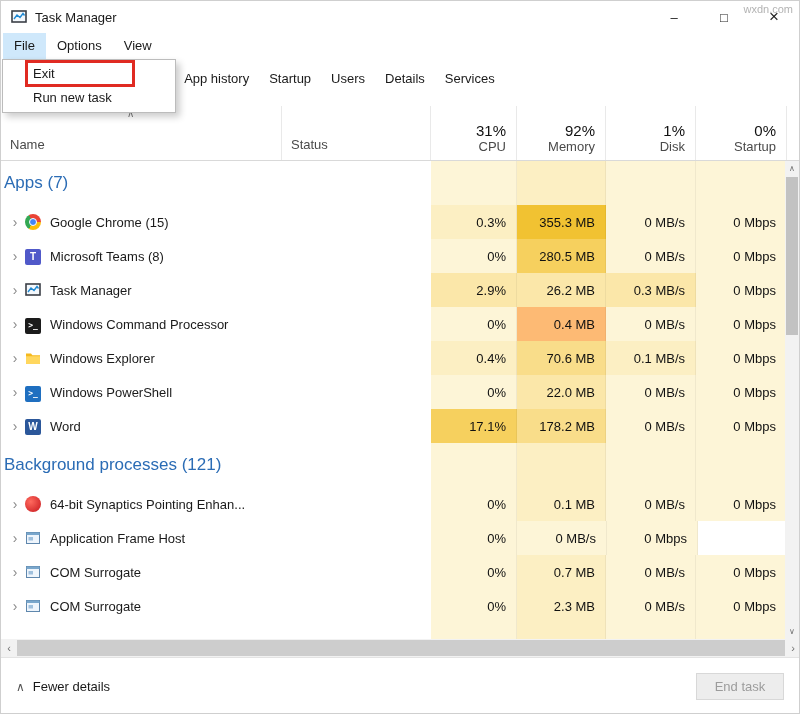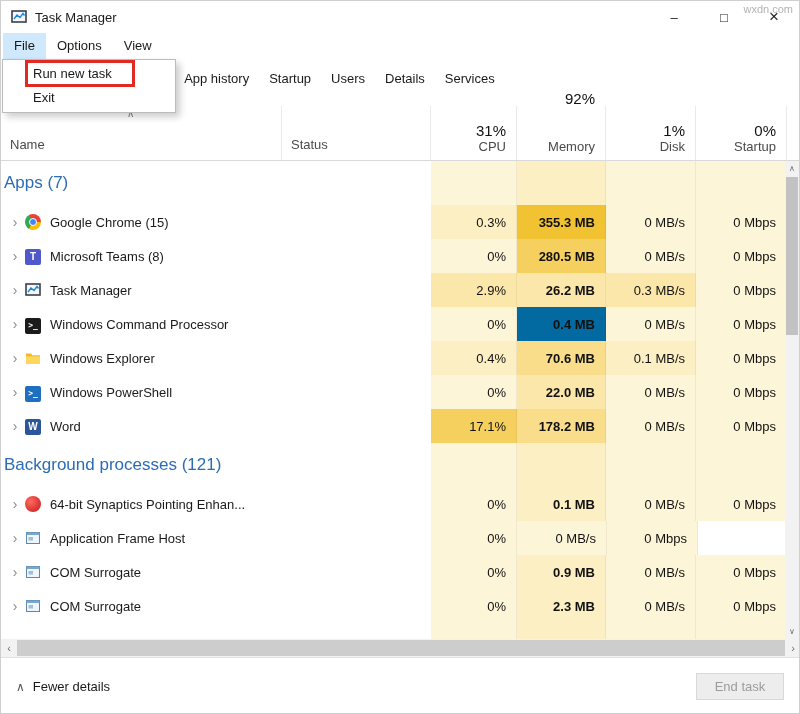--- a/index.html
+++ b/index.html
@@ -37,33 +37,33 @@
   
   .tabstrip { height: 47px; display: flex; gap: 16px; padding: 9px 0 0 6px; font-size: 13px; }
   .tab { padding: 3px 2px; white-space: nowrap; }
   
   .header-row { height: 55px; display: flex; border-bottom: 1px solid #d9d9d9; position: relative; }
   .sort-caret { position: absolute; left: 126px; top: 2px; font-size: 10px; color: #777; }
   .h-name   { flex: 0 0 281px; display: flex; align-items: flex-end; padding: 0 0 8px 9px; color: #4a4a4a; font-size: 13px; border-right: 1px solid #e9e9e9; }
   .h-status { flex: 0 0 149px; display: flex; align-items: flex-end; padding: 0 0 8px 9px; color: #4a4a4a; font-size: 13px; border-right: 1px solid #e9e9e9; }
   .h-metric { display: flex; flex-direction: column; justify-content: flex-end; align-items: flex-end;
               padding: 0 10px 6px 0; border-right: 1px solid #e9e9e9; }
-  .h-cpu { flex: 0 0 86px; } .h-mem { flex: 0 0 89px; gap: 32px; } .h-disk { flex: 0 0 90px; } .h-net { flex: 0 0 91px; }
+  .h-cpu { flex: 0 0 86px; } .h-mem { flex: 0 0 89px; } .h-disk { flex: 0 0 90px; } .h-net { flex: 0 0 91px; }
   .h-pct { font-size: 15px; color: #111; }
   .h-lab { font-size: 13px; color: #4a4a4a; }
   
   .table { width: 786px; }
   .row { display: flex; height: 34px; align-items: stretch; font-size: 13px; }
   .row.group { height: 44px; }
   .row.filler { height: 16px; }
   .c-name { flex: 0 0 281px; display: flex; align-items: center; }
   .c-status { flex: 0 0 149px; display: flex; align-items: center; padding-left: 9px; color: #333; }
   .c-val { display: flex; align-items: center; justify-content: flex-end; padding-right: 10px;
            border-right: 1px solid rgba(0,0,0,0.05); color: #111; }
-  .c-cpu { flex: 0 0 86px; } .c-mem { flex: 0 0 89px; font-weight: bold; } .c-disk { flex: 0 0 90px; } .c-net { flex: 0 0 91px; }
+  .c-cpu { flex: 0 0 86px; } .c-mem { flex: 0 0 89px; } .c-disk { flex: 0 0 90px; } .c-net { flex: 0 0 91px; }
   .chev { width: 20px; margin-left: 4px; text-align: center; color: #8a8a8a; font-size: 14px; }
   .row-label { margin-left: 9px; white-space: nowrap; }
   .group-label { font-size: 17px; color: var(--group-blue, #2b6cb5); padding-left: 3px; white-space: nowrap; align-self: center; }
   .icon { width: 16px; height: 16px; flex: 0 0 16px; display: inline-block; position: relative; }
   .chrome { border-radius: 50%;
             background: conic-gradient(from -30deg, #ea4335 0 120deg, #fbbc05 120deg 240deg, #34a853 240deg 360deg); }
   .chrome-core { position: absolute; left: 4px; top: 4px; width: 8px; height: 8px;
                  background: #4285f4; border: 1.5px solid #fff; border-radius: 50%; }
   .sq { border-radius: 2px; color: #fff; text-align: center; font-weight: bold; font-size: 10px; line-height: 16px; }
   
@@ -113,22 +113,22 @@
       <span class="tab">Processes</span>
       <span class="tab">Performance</span>
       <span class="tab">App history</span>
       <span class="tab">Startup</span>
       <span class="tab">Users</span>
       <span class="tab">Details</span>
       <span class="tab">Services</span>
     </div>
 
   <div class="dropdown" id="dropdown">
+      <div class="dropdown-item">Exit</div>
       <div class="dropdown-item">Run new task</div>
-      <div class="dropdown-item">Exit</div>
     </div>
   <div class="annotation-box"></div>
 
   <div class="header-row">
     <span class="sort-caret">∧</span>
     <div class="h-name">Name</div>
     <div class="h-status">Status</div>
     <div class="h-metric h-cpu">
       <span class="h-pct">31%</span>
       <span class="h-lab">CPU</span>
@@ -201,21 +201,21 @@
         <div class="c-val c-net" style="background: rgb(253, 245, 215);">0 Mbps</div>
       </div>
       <div class="row">
         <div class="c-name">
         <span class="chev">›</span>
         <span class="icon"><span class="icon sq" style="background:#1b1b1b;font-family:'DejaVu Sans Mono',monospace;font-size:8px">&gt;_</span></span>
         <span class="row-label">Windows Command Processor</span>
         </div>
       <div class="c-status"></div>
         <div class="c-val c-cpu" style="background: rgb(253, 245, 215);">0%</div>
-        <div class="c-val c-mem" style="background: #0369a1;">0.4 MB</div>
+        <div class="c-val c-mem" style="background: #fdba74;">0.4 MB</div>
         <div class="c-val c-disk" style="background: rgb(253, 245, 215);">0 MB/s</div>
         <div class="c-val c-net" style="background: rgb(253, 245, 215);">0 Mbps</div>
       </div>
       <div class="row">
         <div class="c-name">
         <span class="chev">›</span>
         <span class="icon"><svg viewBox="0 0 16 16" width="16" height="16">
               <path d="M1 3.5h5l1.4 1.8H15V13a1 1 0 0 1-1 1H2a1 1 0 0 1-1-1Z" fill="#f5b91e"></path>
               <path d="M1 6.2H15V13a1 1 0 0 1-1 1H2a1 1 0 0 1-1-1Z" fill="#ffd75e"></path>
             </svg></span>
@@ -293,21 +293,21 @@
         <span class="chev">›</span>
         <span class="icon"><svg viewBox="0 0 16 16" width="16" height="16">
               <rect x="1.5" y="2.5" width="13" height="11" fill="#eef5fc" stroke="#5f87ad"></rect>
               <rect x="1.5" y="2.5" width="13" height="2.5" fill="#7aa7cc"></rect>
               <rect x="3.5" y="7" width="4.5" height="3.5" fill="#9fc0dd"></rect>
             </svg></span>
         <span class="row-label">COM Surrogate</span>
         </div>
       <div class="c-status"></div>
         <div class="c-val c-cpu" style="background: rgb(253, 245, 215);">0%</div>
-        <div class="c-val c-mem" style="background: rgb(252, 239, 195);">0.9 MB</div>
+        <div class="c-val c-mem" style="background: rgb(252, 239, 195);">0.7 MB</div>
         <div class="c-val c-disk" style="background: rgb(253, 245, 215);">0 MB/s</div>
         <div class="c-val c-net" style="background: rgb(253, 245, 215);">0 Mbps</div>
       </div>
       <div class="row">
         <div class="c-name">
         <span class="chev">›</span>
         <span class="icon"><svg viewBox="0 0 16 16" width="16" height="16">
               <rect x="1.5" y="2.5" width="13" height="11" fill="#eef5fc" stroke="#5f87ad"></rect>
               <rect x="1.5" y="2.5" width="13" height="2.5" fill="#7aa7cc"></rect>
               <rect x="3.5" y="7" width="4.5" height="3.5" fill="#9fc0dd"></rect>

